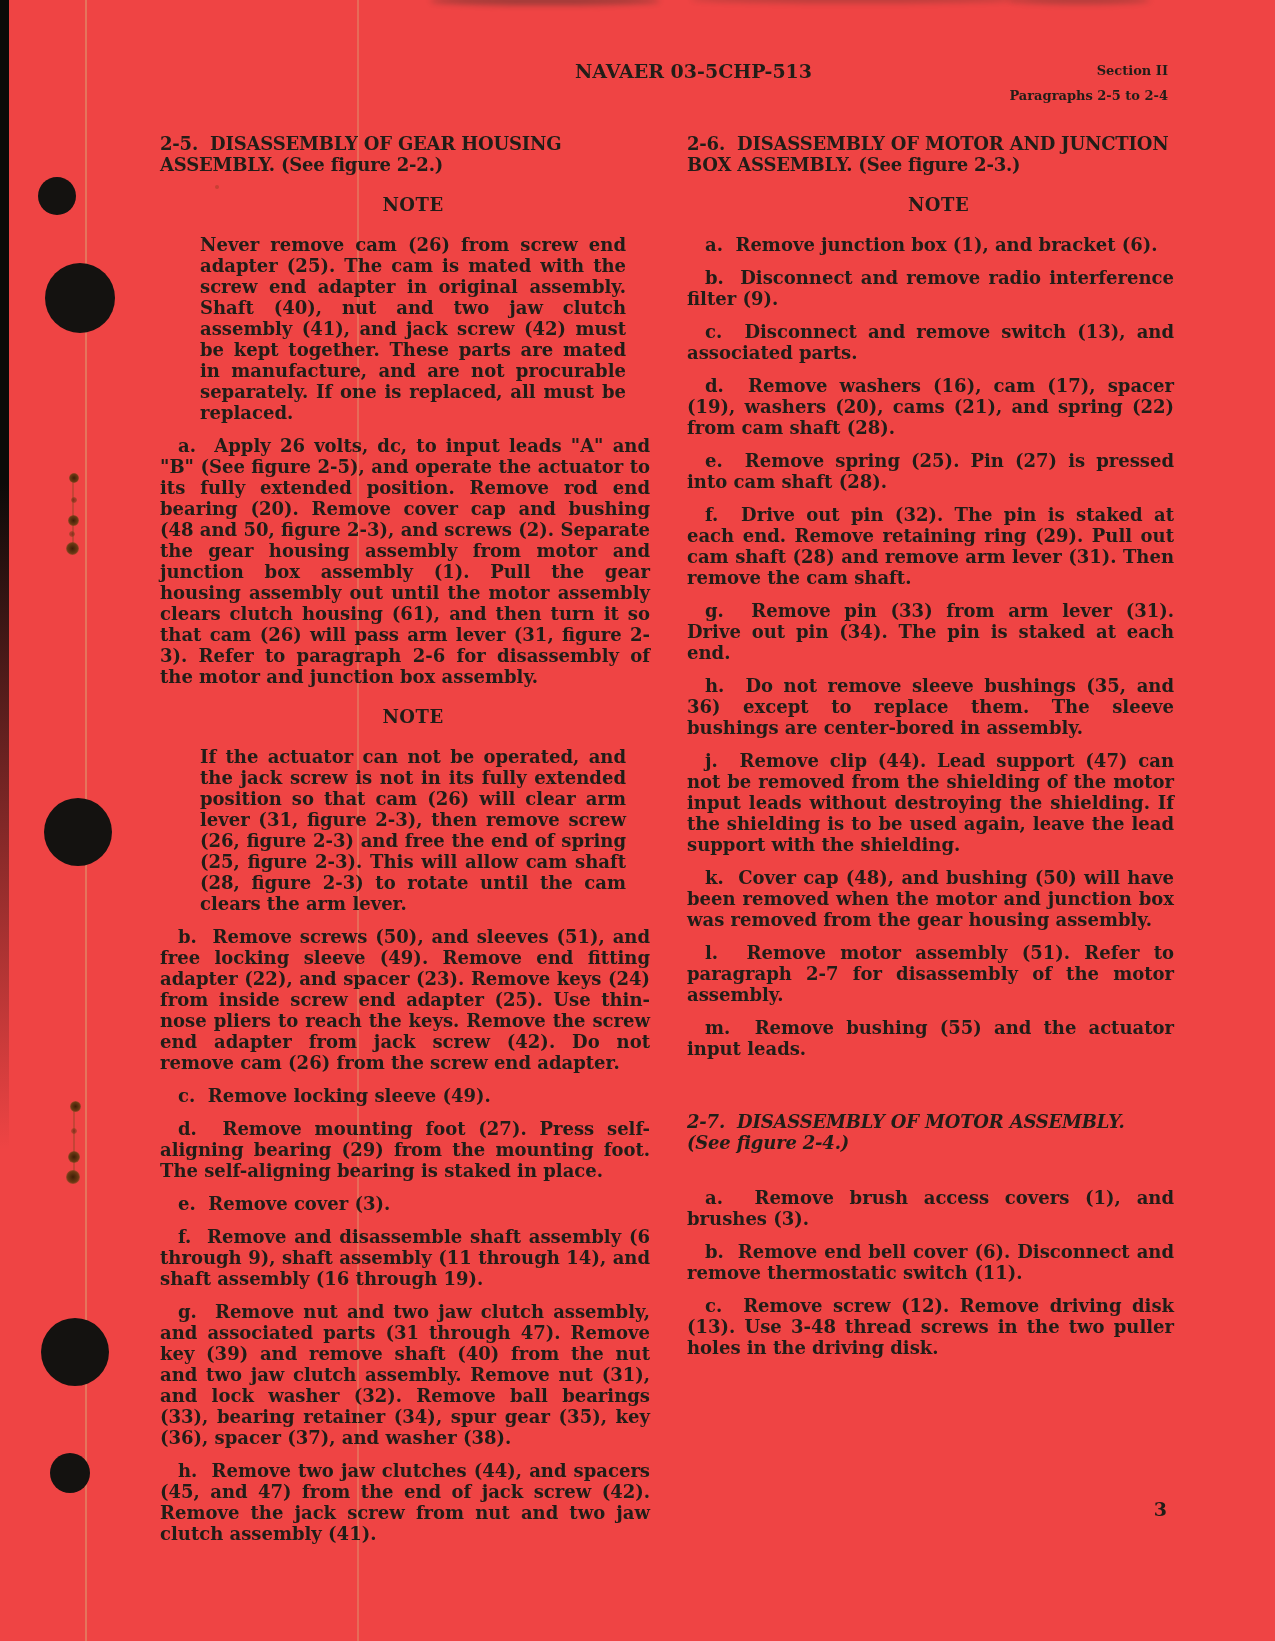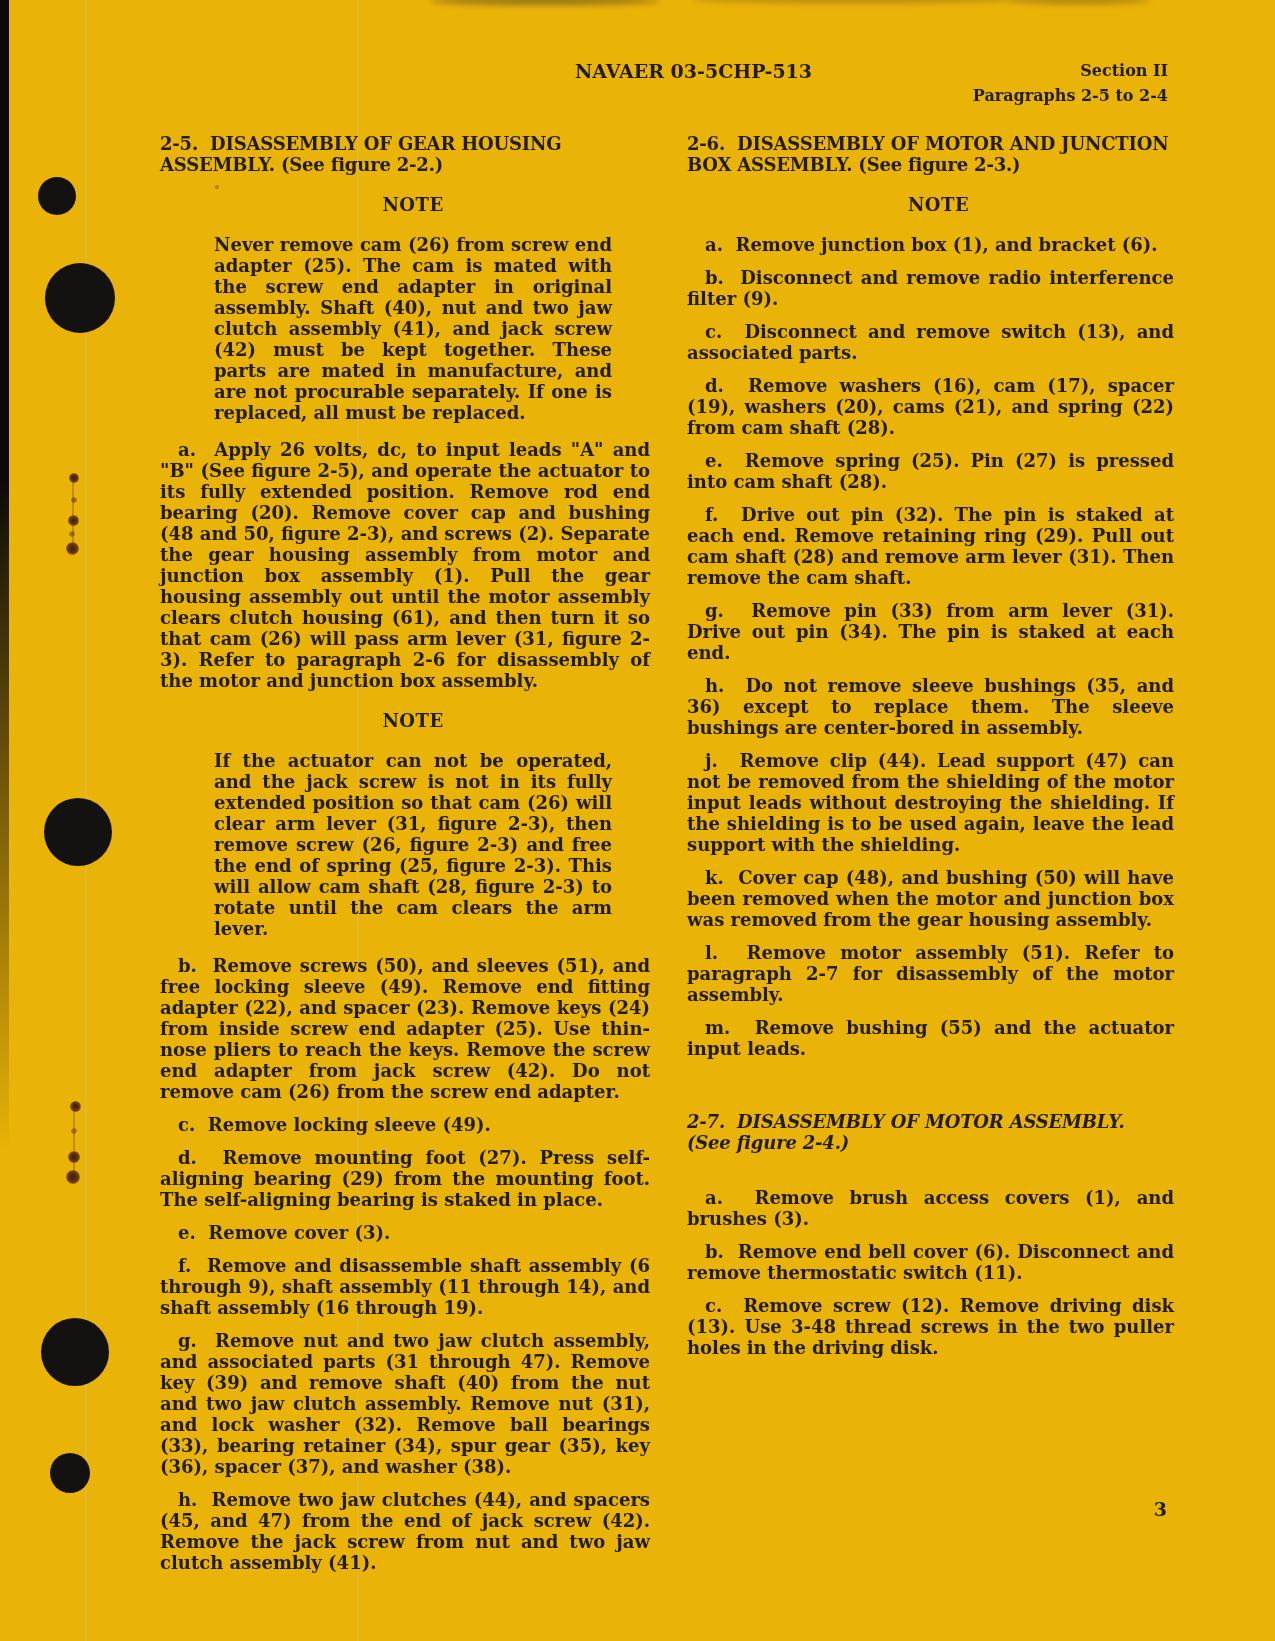--- a/index.html
+++ b/index.html
@@ -1,19 +1,19 @@
 <!DOCTYPE html>
 <html><head>
 <meta charset="utf-8">
 <style>
   html,body{margin:0;padding:0;background:#6b6b6b;}
   .page{
     position:relative;
     width:1275px;height:1641px;
-    background:#eab308;
+    background:#ef4444;
     overflow:hidden;
     font-family:"DejaVu Serif", serif;
     font-weight:bold;
     color:#221d17;
   }
   
   .edge-left{
     position:absolute;left:0;top:0;width:9px;height:1150px;
     background:linear-gradient(to bottom,#0c0a08 0%,#0c0a08 42%,rgba(12,10,8,.65) 62%,rgba(12,10,8,0) 100%);
   }
@@ -29,30 +29,30 @@
   .hole-2{left:45px;top:263px;width:70px;height:70px;}
   .hole-3{left:44px;top:798px;width:68px;height:68px;}
   .hole-4{left:41px;top:1318px;width:68px;height:68px;}
   .hole-5{left:50px;top:1453px;width:40px;height:40px;}
   .ink-dot{position:absolute;border-radius:50%;
     background:radial-gradient(circle,#3f1d06 0%,#6b3a14 55%,rgba(140,90,40,.3) 80%,rgba(140,90,40,0) 100%);}
   .ink-line{position:absolute;width:2px;background:rgba(120,70,30,.35);}
   .red-dot{position:absolute;border-radius:50%;background:rgba(170,60,40,.55);}
   
   .doc-number{position:absolute;left:575px;top:60px;font-size:19px;}
-  .header-right{position:absolute;right:107px;top:58px;text-align:right;font-size:16px;line-height:25px;}
+  .header-right{position:absolute;right:107px;top:58px;text-align:right;font-size:13px;line-height:25px;}
   
   .col{position:absolute;top:133px;font-size:18px;line-height:21px;text-align:justify;}
   .col-left{left:160px;width:490px;}
   .col-right{left:687px;width:487px;}
   .heading{margin:0;text-align:left;font-size:18px;letter-spacing:-.2px;}
   .para{margin:12px 0 0 0;text-indent:18px;}
   .note{margin-top:4px;padding:0 22px 0 38px;}
   .note-label{text-align:center;margin:19px 0 19px 0;letter-spacing:.5px;}
-  .note-text{margin:16px;}
+  .note-text{margin:2px;}
   .gap-lg{margin-top:52px !important;font-style:italic;}
   .gap-md{margin-top:34px !important;}
   .page-number{position:absolute;right:108px;top:1498px;font-size:19px;}
 </style>
 </head>
 <body>
 
 <div class="page">
 
   <div class="edge-left"></div>

